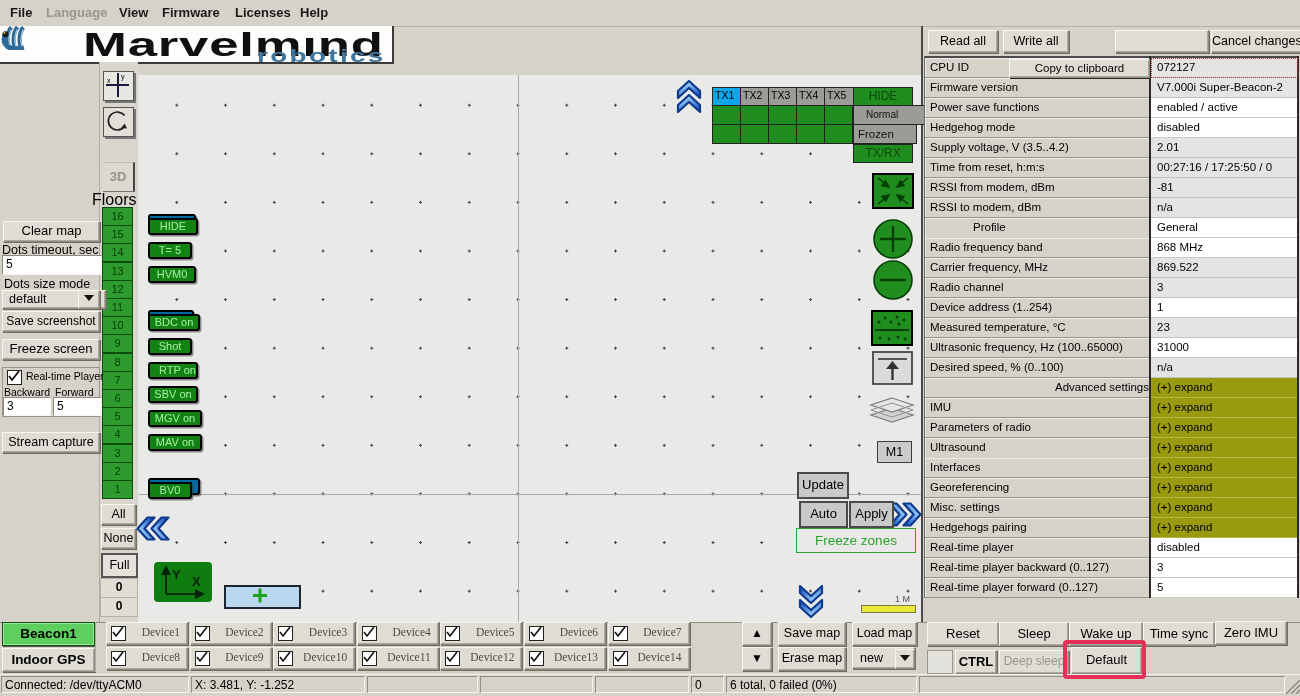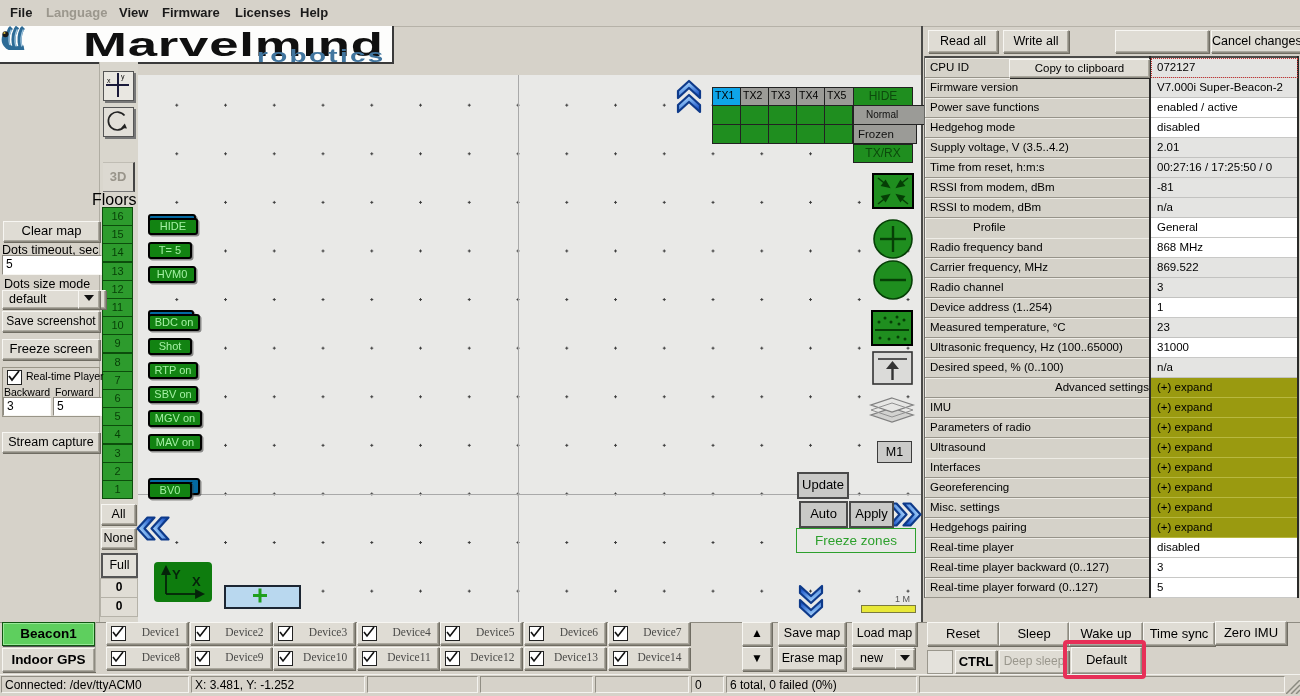--- a/index.html
+++ b/index.html
@@ -122,21 +122,21 @@
 <div class="sunk" style="left:3px;top:397px;width:43px;height:16px;font-size:12px;padding:1px 0 0 3px;">3</div>
 <div class="sunk" style="left:53px;top:397px;width:44px;height:16px;font-size:12px;padding:1px 0 0 3px;">5</div>
 <div class="btn" style="left:2px;top:432px;width:96px;height:19px;line-height:18px;font-size:12.5px;">Stream capture</div>
 <div class="wbtn" style="left:148px;top:193.6px;width:44px;height:13px;line-height:13px;">Upd A</div>
 <div class="gbtn" style="left:148px;top:217.7px;width:46px;height:13px;line-height:13px;">HIDE</div>
 <div class="gbtn" style="left:148px;top:241.7px;width:40px;height:13px;line-height:13px;">T= 5</div>
 <div class="gbtn" style="left:148px;top:265.8px;width:44px;height:13px;line-height:13px;">HVM0</div>
 <div class="wbtn" style="left:148px;top:289.9px;width:42px;height:13px;line-height:13px;">SZ off</div>
 <div class="gbtn" style="left:148px;top:313.9px;width:48px;height:13px;line-height:13px;">BDC on</div>
 <div class="gbtn" style="left:148px;top:338.0px;width:40px;height:13px;line-height:13px;">Shot</div>
-<div class="gbtn" style="left:148px;top:362.1px;width:46px;height:13px;line-height:13px;">RTP on</div>
+<div class="gbtn" style="left:148px;top:362.1px;width:46px;height:13px;line-height:13px;text-align:right;">RTP on</div>
 <div class="gbtn" style="left:148px;top:386.2px;width:46px;height:13px;line-height:13px;">SBV on</div>
 <div class="gbtn" style="left:148px;top:410.2px;width:50px;height:13px;line-height:13px;">MGV on</div>
 <div class="gbtn" style="left:148px;top:434.3px;width:50px;height:13px;line-height:13px;">MAV on</div>
 <div class="wbtn" style="left:148px;top:458.4px;width:48px;height:13px;line-height:13px;">PBA off</div>
 <div class="gbtn" style="left:148px;top:482.4px;width:40px;height:13px;line-height:13px;">BV0</div>
 <div class="abs" style="left:712px;top:87px;width:27px;height:17px;background:#0ea5e9;border:1px solid #222;color:#000;font-size:10.5px;padding:1px 0 0 2px;">TX1</div>
 <div class="abs" style="left:712px;top:105px;width:27px;height:18px;background:#1f8e1f;border:1px solid #222;"></div>
 <div class="abs" style="left:712px;top:124px;width:27px;height:18px;background:#1f8e1f;border:1px solid #222;"></div>
 <div class="abs" style="left:740px;top:87px;width:27px;height:17px;background:#9b9b97;border:1px solid #222;color:#000;font-size:10.5px;padding:1px 0 0 2px;">TX2</div>
 <div class="abs" style="left:740px;top:105px;width:27px;height:18px;background:#1f8e1f;border:1px solid #222;"></div>

